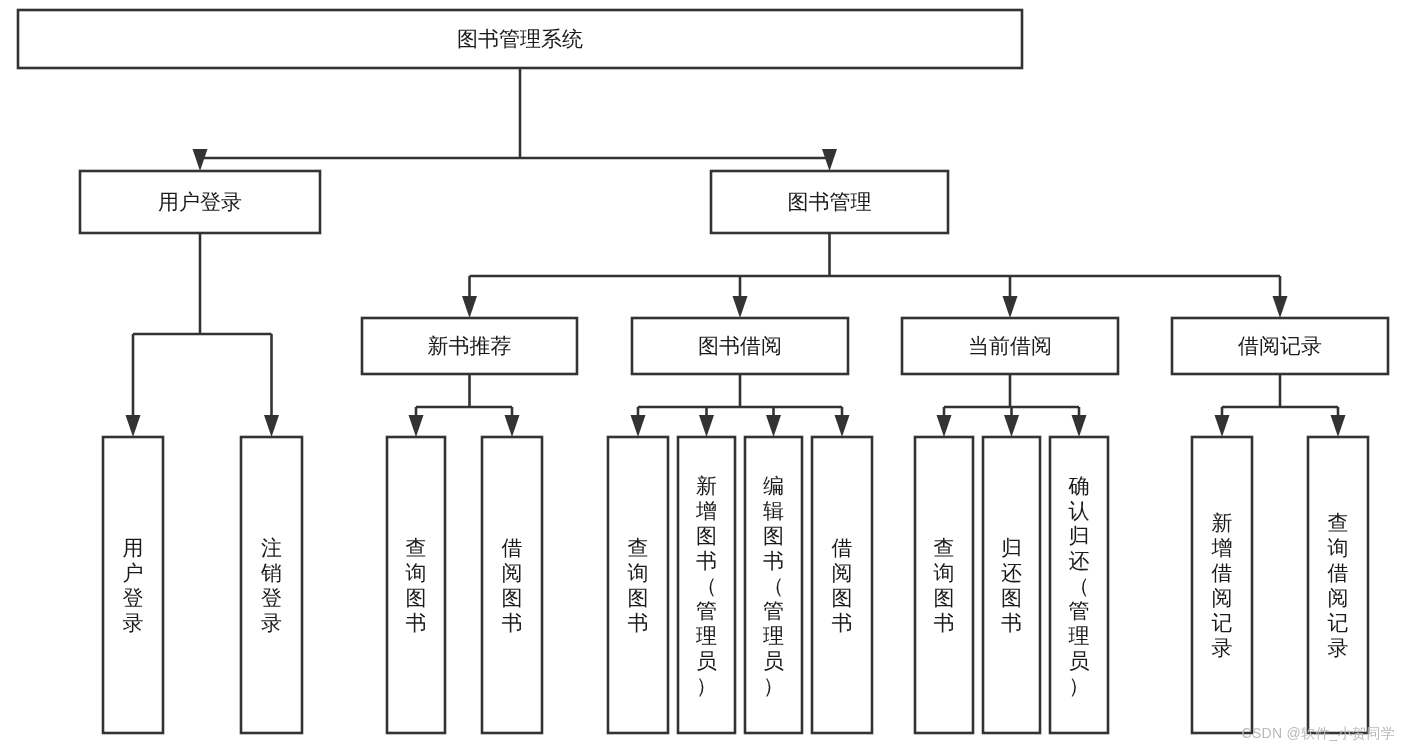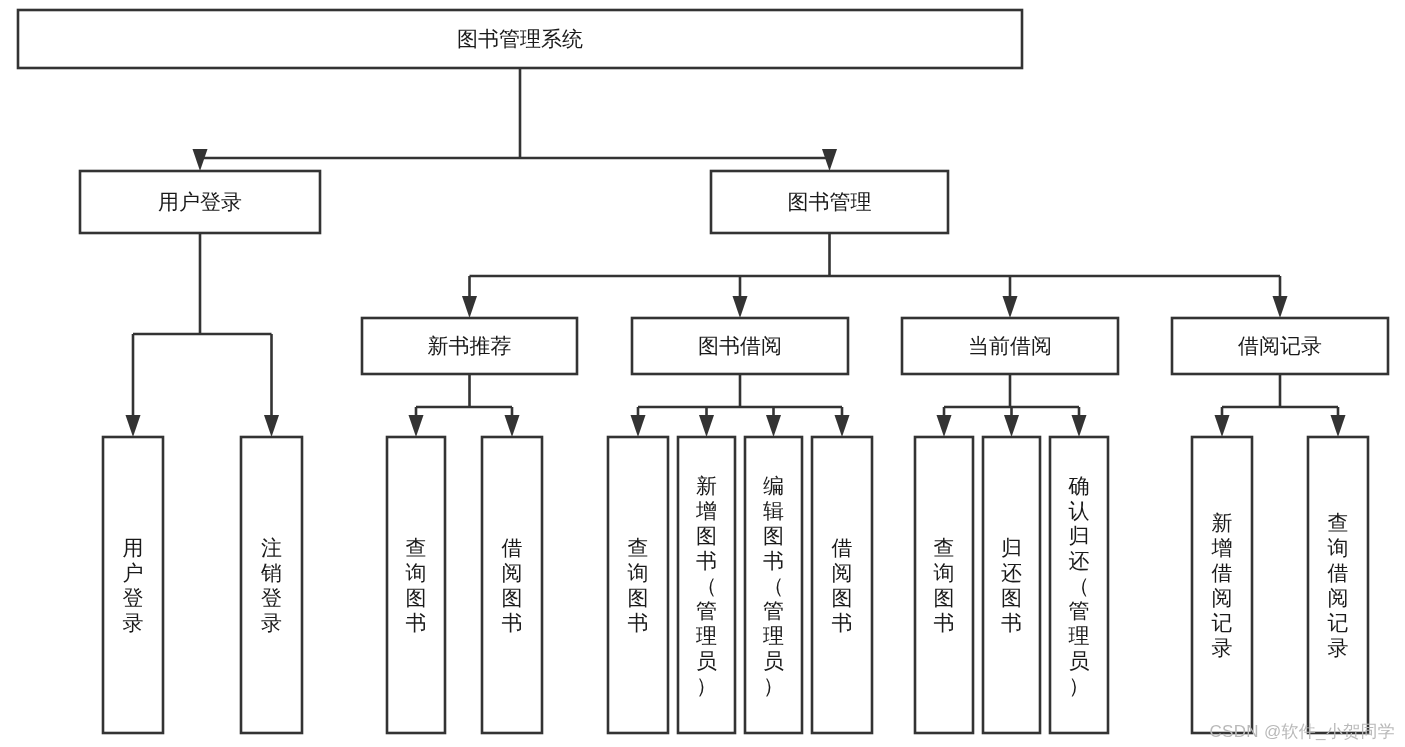--- a/index.html
+++ b/index.html
@@ -51,21 +51,21 @@
     font-family: "Liberation Sans", "DejaVu Sans", sans-serif;
     font-size: 21px;
     fill: #1a1a1a;
     text-anchor: middle;
   }
   .watermark-text {
     position: absolute;
     right: 10px;
     bottom: 4px;
     font-family: "Liberation Sans", "DejaVu Sans", sans-serif;
-    font-size: 17px;
+    font-size: 14px;
     color: #b9b9b9;
     white-space: nowrap;
     letter-spacing: 0.3px;
     pointer-events: none;
   }
 </style>
 </head>
 <body>
 
 <div id="diagram-root">

